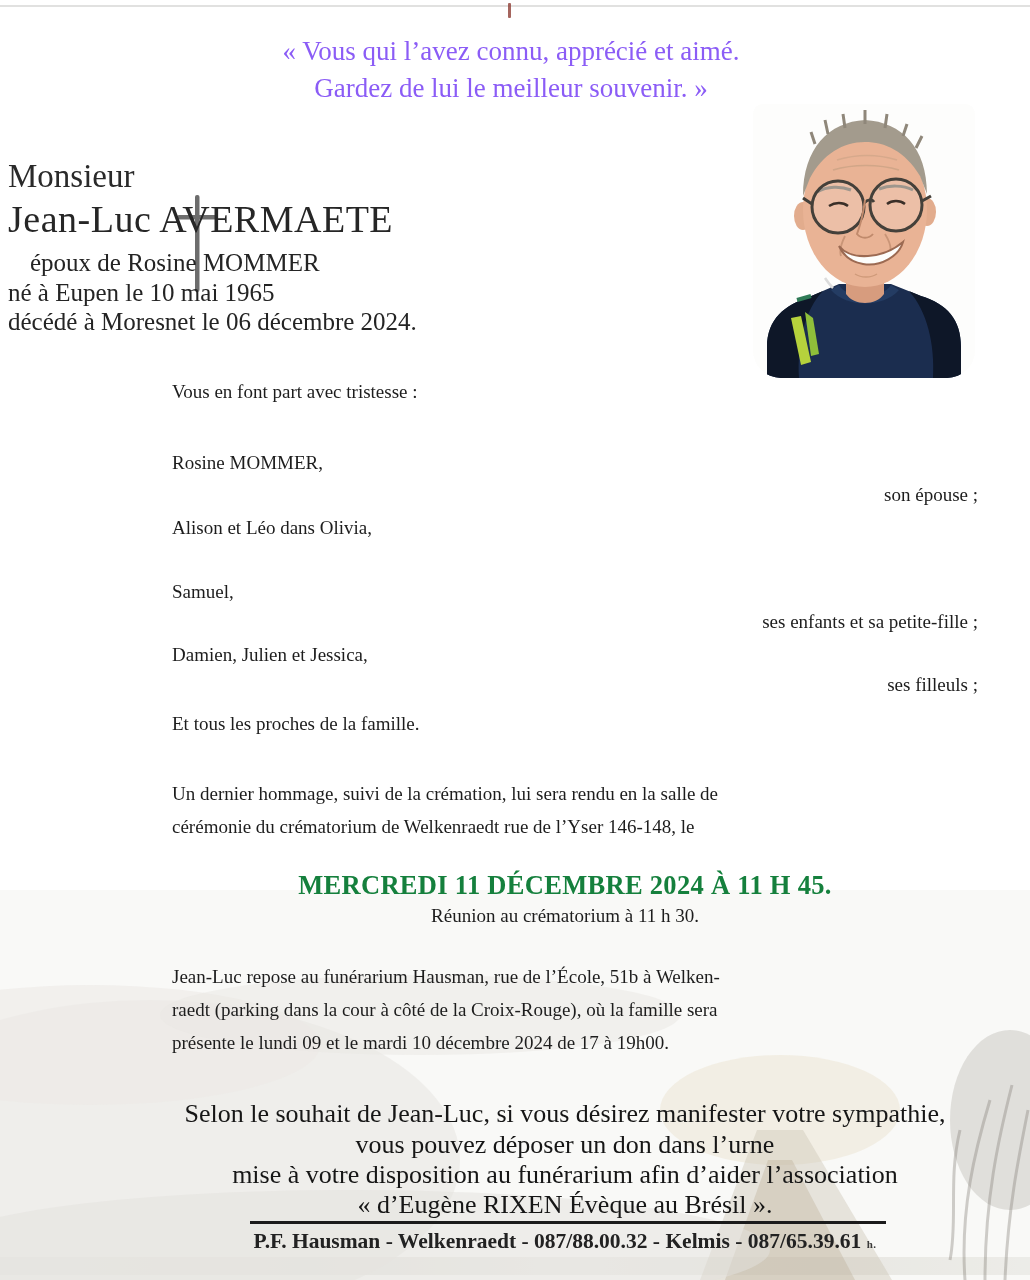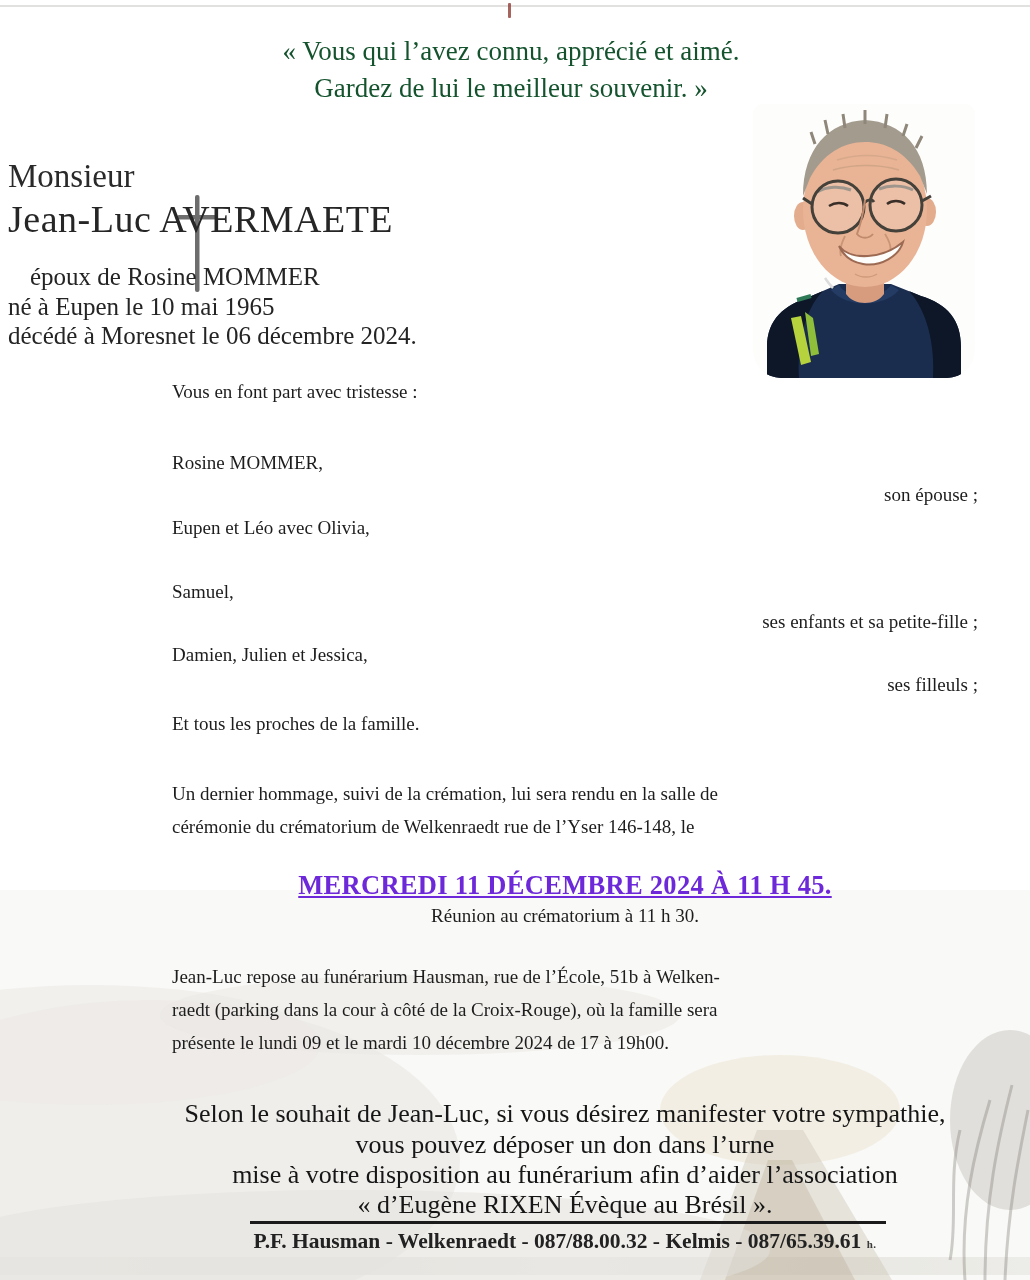--- a/index.html
+++ b/index.html
@@ -14,41 +14,41 @@
 
   
   .top-scan-line { left:0; top:5px; width:1030px; height:2px; background:#dcdcda; opacity:.85; }
   .red-mark { left:508px; top:3px; width:3px; height:15px; background:#8f3f36; opacity:.8; border-radius:1px; }
   .bottom-strip { left:0; top:1257px; width:1030px; height:18px;
     background:linear-gradient(90deg,#e6e5e1,#dddcd7 30%,#e8e7e3 55%,#dfded9 80%,#e7e6e2); opacity:.95; }
 
   
   .watermark { left:0; top:830px; width:1030px; height:450px; pointer-events:none; z-index:1; }
 
-  .quote { left:0; top:33px; width:1022px; text-align:center; font-size:27px; line-height:37px; color:#14532d; z-index:3; }
+  .quote { left:0; top:33px; width:1022px; text-align:center; font-size:27px; line-height:37px; color:#8b5cf6; z-index:3; }
 
   .cross { left:176px; top:194px; z-index:3; }
 
   .title-block { left:8px; top:156px; width:1022px; text-align:left; z-index:3; }
   .salutation { font-size:33px; line-height:40px; color:#2a2a2a; }
   .deceased-name { font-size:38px; line-height:46px; letter-spacing:.5px; color:#262626; }
   .title-sub { font-size:25px; line-height:29.5px; color:#242424; }
-  .title-sub-first { margin-top:20px;padding-left:22px; }
+  .title-sub-first { margin-top:6px;padding-left:22px; }
 
   .photo {
     left:753px; top:104px; width:222px; height:274px;
     border-radius:10px 10px 28px 28px; overflow:hidden; background:#fdfdfc; z-index:3;
   }
 
   .body-txt { font-size:19px; color:#1d1d1d; z-index:3; }
   .left-col { left:172px; }
   .rel-right { right:52px; text-align:right; }
 
   .center-block { left:150px; width:830px; text-align:center; z-index:3; }
-  .cere-date { font-weight:bold; font-size:26.5px; letter-spacing:.3px; color:#6d28d9;text-decoration:underline; }
+  .cere-date { font-weight:bold; font-size:26.5px; letter-spacing:.3px; color:#15803d; }
   .donation { font-weight:normal; font-size:26px; line-height:30.5px; color:#161616; }
 
   .footer-rule { left:250px; top:1221px; width:636px; height:3px; background:#1b1b1b; z-index:3; }
   .footer-line { left:130px; top:1229px; width:870px; text-align:center; font-size:21.5px; color:#222; z-index:3;font-weight:bold; }
   .footer-small { font-size:11px; color:#3a3a3a; letter-spacing:.5px; }
 </style>
 </head>
 <body>
 
 <div class="page">
@@ -125,21 +125,21 @@
       <path d="M52,208 L60,214 L66,250 L58,252 Z" fill="#8fbf3a"></path>
       <path d="M44,196 L58,192" stroke="#2f7a56" stroke-width="4"></path>
     </svg>
   </div>
 
   <div class="abs body-txt txt left-col" style="top:381px">Vous en font part avec tristesse :</div>
 
   <div class="abs body-txt txt left-col" style="top:452px">Rosine MOMMER,</div>
   <div class="abs body-txt txt rel-right" style="top:484px">son épouse ;</div>
 
-  <div class="abs body-txt txt left-col" style="top:517px">Eupen et Léo avec Olivia,</div>
+  <div class="abs body-txt txt left-col" style="top:517px">Alison et Léo dans Olivia,</div>
   <div class="abs body-txt txt left-col" style="top:581px">Samuel,</div>
   <div class="abs body-txt txt rel-right" style="top:611px">ses enfants et sa petite-fille ;</div>
 
   <div class="abs body-txt txt left-col" style="top:644px">Damien, Julien et Jessica,</div>
   <div class="abs body-txt txt rel-right" style="top:674px">ses filleuls ;</div>
 
   <div class="abs body-txt txt left-col" style="top:713px">Et tous les proches de la famille.</div>
 
   <div class="abs body-txt txt left-col" style="top:783px">Un dernier hommage, suivi de la crémation, lui sera rendu en la salle de</div>
   <div class="abs body-txt txt left-col" style="top:816px">cérémonie du crématorium de Welkenraedt rue de l’Yser 146-148, le</div>

